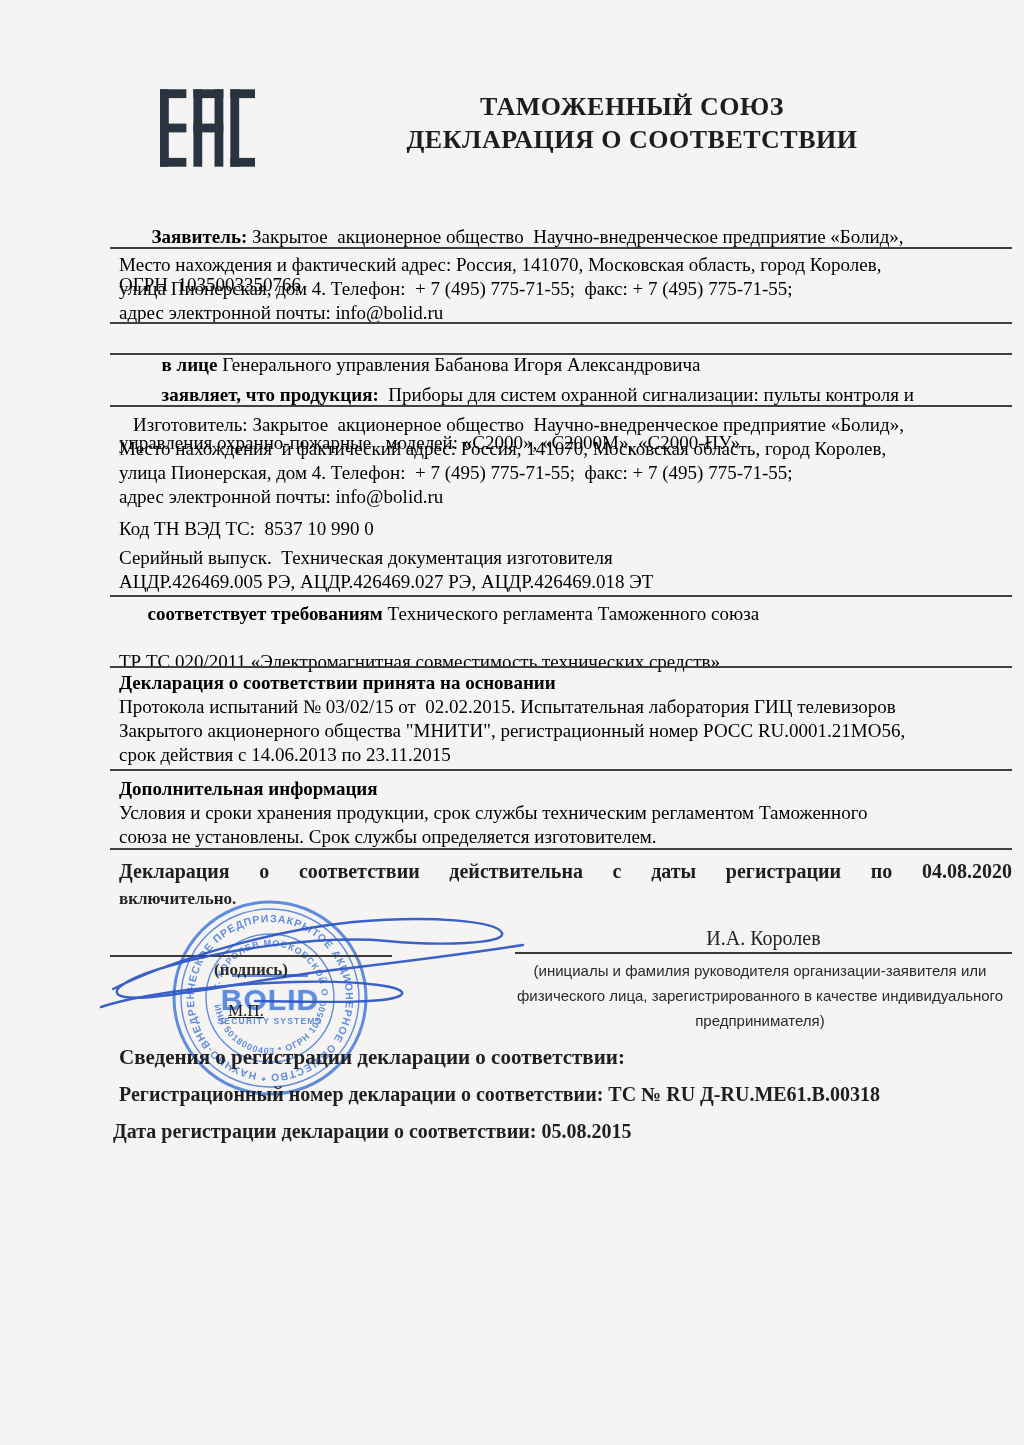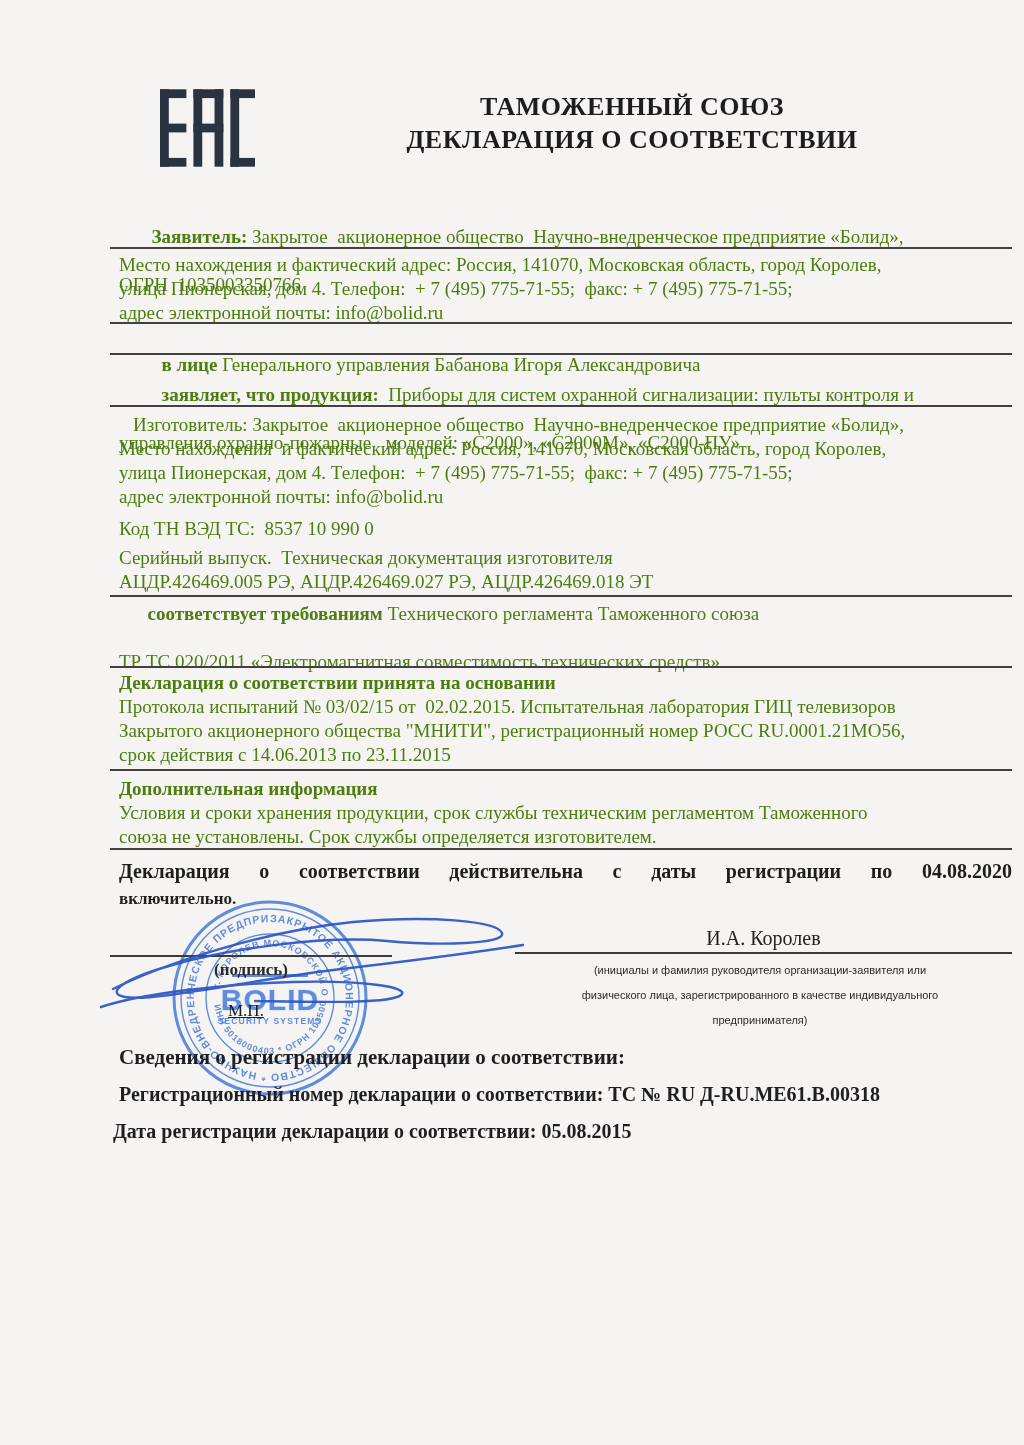--- a/index.html
+++ b/index.html
@@ -5,40 +5,40 @@
   html,body{margin:0;padding:0;background:#e9e8e6;}
   .page{
     position:relative;
     width:1024px;height:1445px;
     background:#f5f4f2;
     font-family:"Liberation Serif", serif;
     color:#222;
     overflow:hidden;
   }
   .abs{position:absolute;}
-  .line{white-space:pre;font-size:19px;line-height:24px;color:#4d7c0f;}
+  .line{white-space:pre;font-size:19px;line-height:24px;color:#000000;}
   .b{font-weight:bold;}
   .rule{position:absolute;left:110px;width:902px;height:2px;background:#42413f;}
   .title{
     position:absolute;left:232px;top:90px;width:800px;
     text-align:center;font-weight:bold;font-size:26px;line-height:33px;
     color:#1d1d20;letter-spacing:.5px;
   }
   .sec{position:absolute;left:119px;width:893px;}
   .ind{padding-left:14px;}
   .jline{
     white-space:normal;text-align:justify;text-align-last:justify;
     font-weight:bold;font-size:20px;line-height:27px;color:#1e1e1e;
   }
   .bold-line{font-weight:bold;}
   .validity{font-weight:bold;font-size:17px;line-height:27px;}
   .sig-line{position:absolute;height:2px;background:#3c3b39;}
   .sig-caption{
     font-family:"Liberation Sans", sans-serif;
-    font-size:11px;line-height:25px;text-align:center;color:#2a2a2a;
+    font-size:15px;line-height:25px;text-align:center;color:#2a2a2a;
   }
   .name-line{font-size:20px;line-height:24px;text-align:center;color:#232323;}
   .reg{font-weight:bold;color:#1f1f22;}
   .podpis{font-size:17px;color:#2a2a2a;text-align:center;}
   .mp{font-size:17px;color:#1c1c1c;z-index:6;text-decoration:underline;}
   .stamp-wrap{z-index:2;}
   .sig-wrap{z-index:4;}
   .overtext{z-index:5;}
 </style>
 </head>

